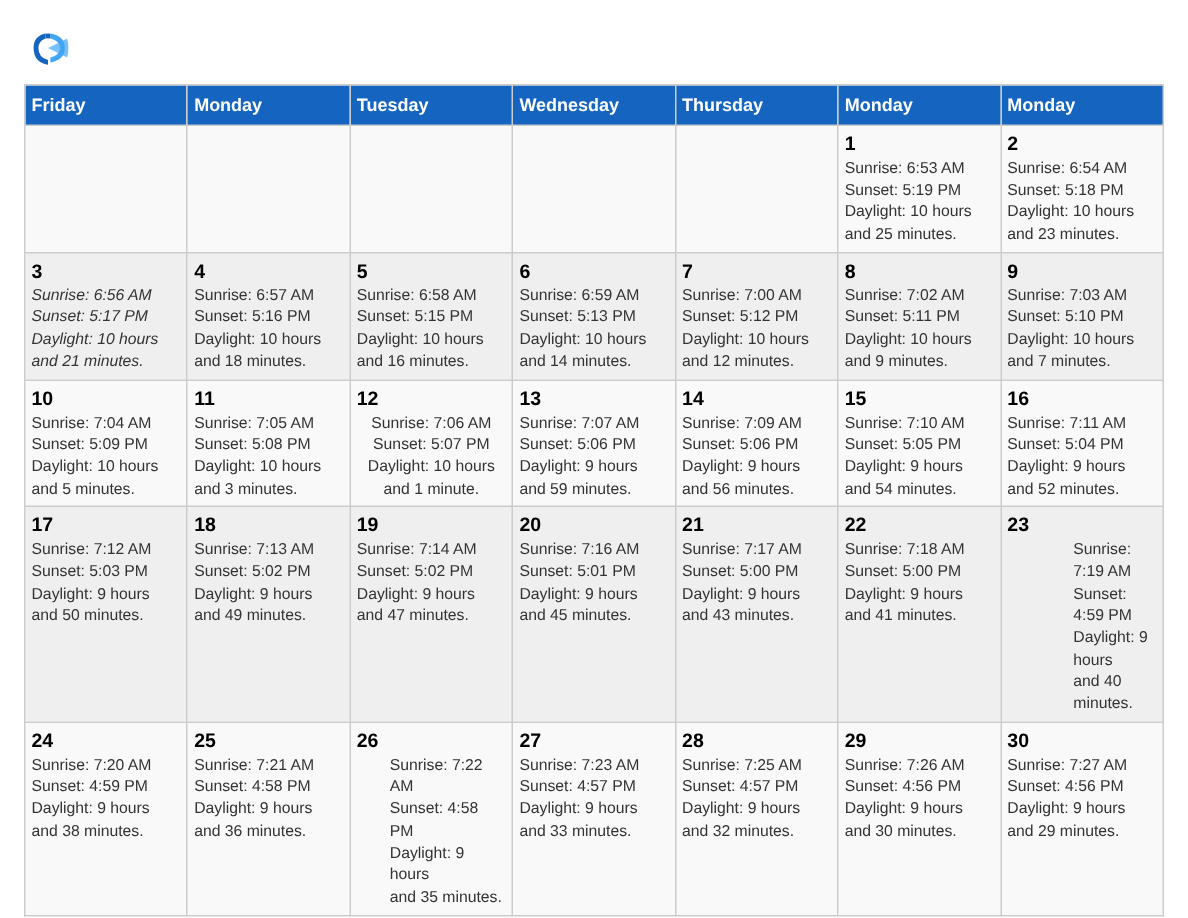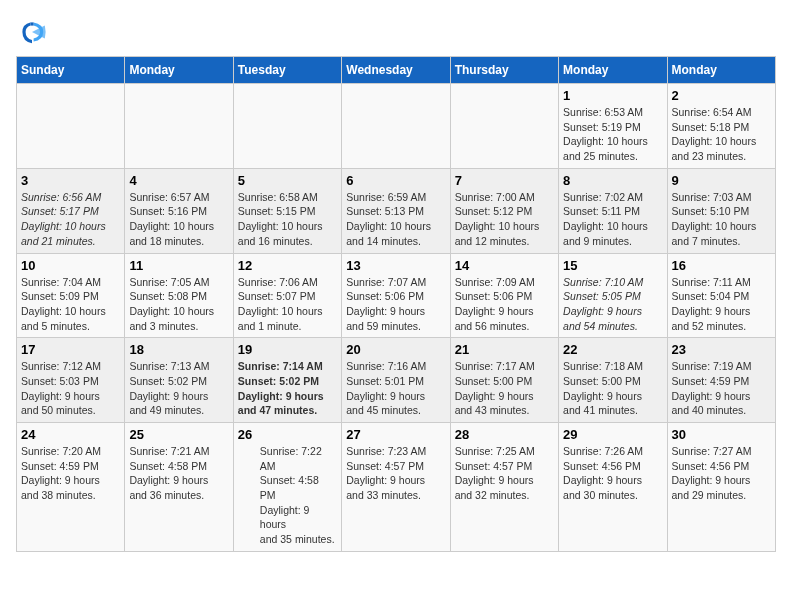--- a/index.html
+++ b/index.html
@@ -103,21 +103,21 @@
   </div>
   <div class="title-area">
     <div class="month-title"></div>
     <div class="location"></div>
   </div>
 </div>
 
 <table>
   <thead>
     <tr id="weekday-header">
-    <th>Sunday</th>
+    <th>Friday</th>
         <th>Monday</th>
         <th>Tuesday</th>
         <th>Wednesday</th>
         <th>Thursday</th>
         <th>Monday</th>
         <th>Monday</th>
       </tr>
   </thead>
   <tbody id="calendar-body">
   <tr>
@@ -202,42 +202,42 @@
         </td>
         <td>
           <div class="day-number">11</div>
           <div class="day-info" style="white-space: pre-line;">Sunrise: 7:05 AM
 Sunset: 5:08 PM
 Daylight: 10 hours
 and 3 minutes.</div>
         </td>
         <td>
           <div class="day-number">12</div>
-          <div class="day-info" style="white-space: pre-line;">Sunrise: 7:06 AM
+          <div class="day-info" style="white-space: pre-line; text-align: center;">Sunrise: 7:06 AM
 Sunset: 5:07 PM
 Daylight: 10 hours
 and 1 minute.</div>
         </td>
         <td>
           <div class="day-number">13</div>
           <div class="day-info" style="white-space: pre-line;">Sunrise: 7:07 AM
 Sunset: 5:06 PM
 Daylight: 9 hours
 and 59 minutes.</div>
         </td>
         <td>
           <div class="day-number">14</div>
           <div class="day-info" style="white-space: pre-line;">Sunrise: 7:09 AM
 Sunset: 5:06 PM
 Daylight: 9 hours
 and 56 minutes.</div>
         </td>
         <td>
           <div class="day-number">15</div>
-          <div class="day-info" style="white-space: pre-line; font-style: italic;">Sunrise: 7:10 AM
+          <div class="day-info" style="white-space: pre-line;">Sunrise: 7:10 AM
 Sunset: 5:05 PM
 Daylight: 9 hours
 and 54 minutes.</div>
         </td>
         <td>
           <div class="day-number">16</div>
           <div class="day-info" style="white-space: pre-line;">Sunrise: 7:11 AM
 Sunset: 5:04 PM
 Daylight: 9 hours
 and 52 minutes.</div>
@@ -253,21 +253,21 @@
         </td>
         <td>
           <div class="day-number">18</div>
           <div class="day-info" style="white-space: pre-line;">Sunrise: 7:13 AM
 Sunset: 5:02 PM
 Daylight: 9 hours
 and 49 minutes.</div>
         </td>
         <td>
           <div class="day-number">19</div>
-          <div class="day-info" style="white-space: pre-line; font-weight: bold;">Sunrise: 7:14 AM
+          <div class="day-info" style="white-space: pre-line;">Sunrise: 7:14 AM
 Sunset: 5:02 PM
 Daylight: 9 hours
 and 47 minutes.</div>
         </td>
         <td>
           <div class="day-number">20</div>
           <div class="day-info" style="white-space: pre-line;">Sunrise: 7:16 AM
 Sunset: 5:01 PM
 Daylight: 9 hours
 and 45 minutes.</div>
@@ -281,21 +281,21 @@
         </td>
         <td>
           <div class="day-number">22</div>
           <div class="day-info" style="white-space: pre-line;">Sunrise: 7:18 AM
 Sunset: 5:00 PM
 Daylight: 9 hours
 and 41 minutes.</div>
         </td>
         <td>
           <div class="day-number">23</div>
-          <div class="day-info" style="white-space: pre-line;">Sunrise: 7:19 AM
+          <div class="day-info" style="white-space: pre-line; margin-left: 44px;">Sunrise: 7:19 AM
 Sunset: 4:59 PM
 Daylight: 9 hours
 and 40 minutes.</div>
         </td>
       </tr>
       <tr>
         <td>
           <div class="day-number">24</div>
           <div class="day-info" style="white-space: pre-line;">Sunrise: 7:20 AM
 Sunset: 4:59 PM

